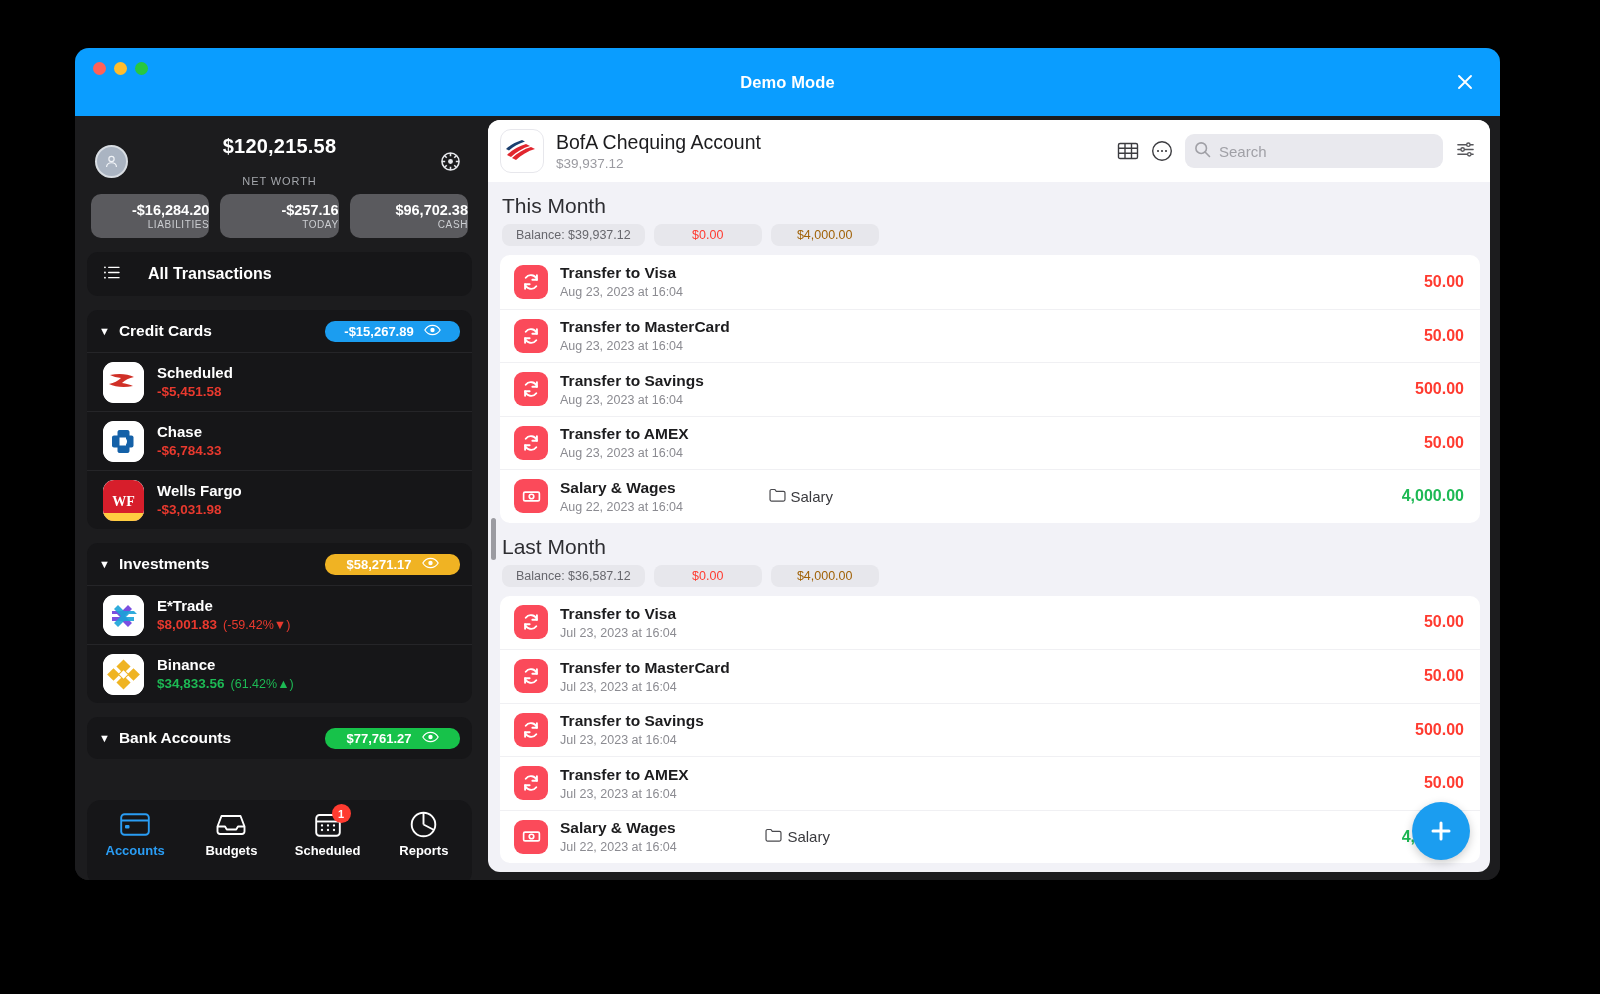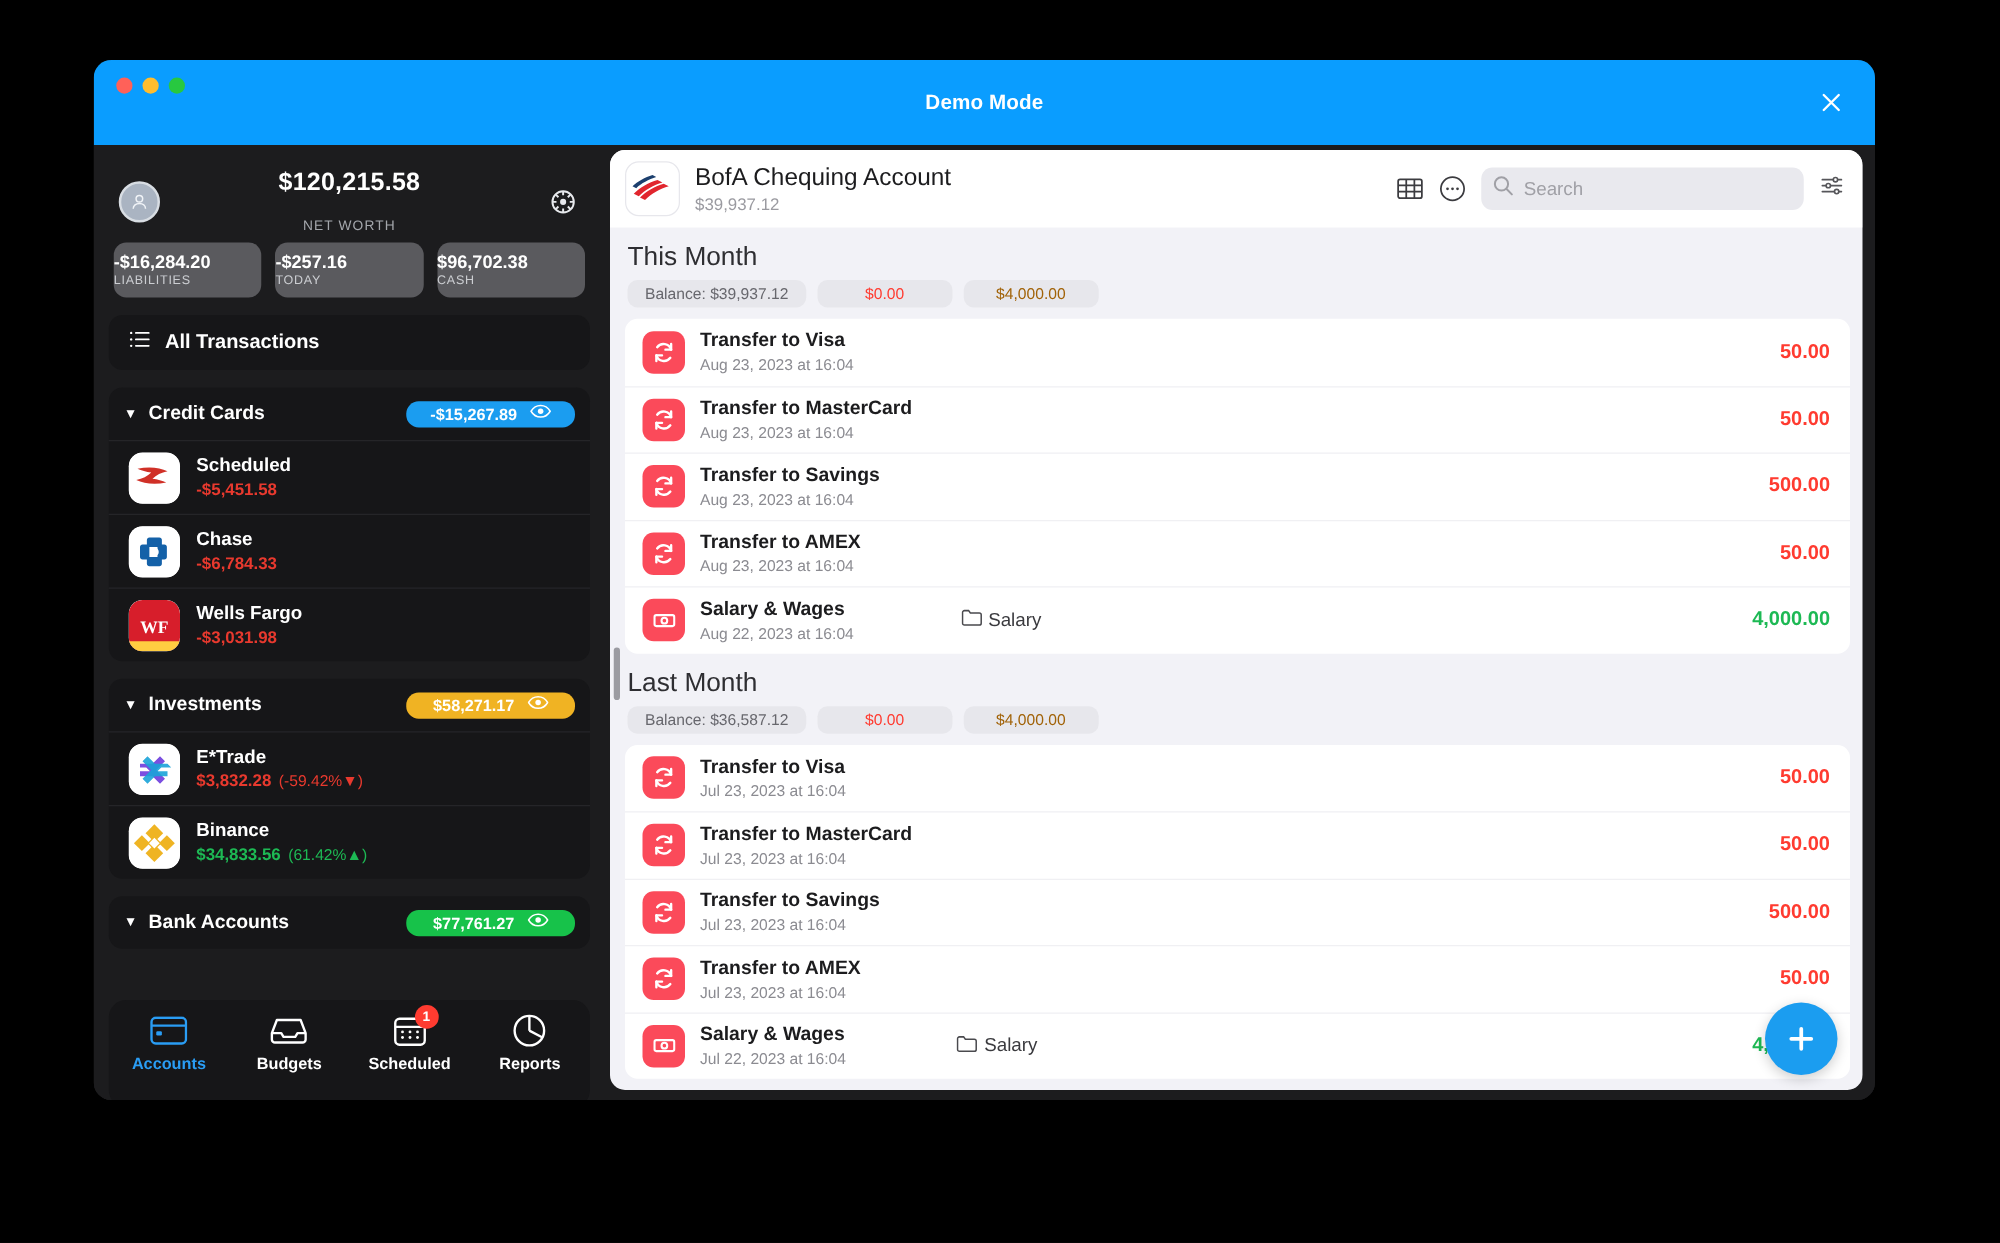--- a/index.html
+++ b/index.html
@@ -101,36 +101,36 @@
     display: flex; gap: 11px;
     margin-top: 6px;
     padding: 0 4px;
   }
   .stat {
     flex: 1;
     background: #5a5a5e;
     border-radius: 10px;
     height: 44px;
     display: flex; flex-direction: column;
-    align-items: flex-start; justify-content: center;
+    align-items: flex-end; justify-content: center;
     cursor: pointer;
   }
   .stat-val { color: #fff; font-size: 14.5px; font-weight: bold; }
   .stat-lbl { color: #ccced2; font-size: 10px; letter-spacing: .6px; margin-top: 1px; }
 
   .card {
     background: #161618;
     border-radius: 11px;
     margin-top: 14px;
   }
   .all-tx {
     height: 44px;
     display: flex; align-items: center;
     padding: 0 16px;
-    gap: 12px;
+    gap: 28px;
     cursor: pointer;
   }
   .all-tx-label { color: #fff; font-size: 16px; font-weight: bold; }
 
   .group-head {
     height: 42px;
     display: flex; align-items: center;
     padding: 0 12px;
     gap: 9px;
     cursor: pointer;
@@ -482,21 +482,21 @@
             <div class="acct-logo">
               <svg width="41" height="41" viewBox="0 0 41 41">
                 <rect width="41" height="41" rx="11" fill="#fff"></rect>
                 <path d="M9 16h10l6-6 4 4-7 7 7 7-4 4-6-6H9v-4h8l-3-3H9z" fill="#7b4fe0"></path>
                 <path d="M31 16H21l-6-6-4 4 7 7-7 7 4 4 6-6h10v-4h-8l3-3h8z" fill="#1aa3d8" opacity=".9"></path>
               </svg>
             </div>
             <div>
               <div class="acct-name">E*Trade</div>
               <div class="acct-sub" style="color:#e8392e">
-                <span>$3,832.28</span><span class="acct-chg">(-59.42%▼)</span>
+                <span>$8,001.83</span><span class="acct-chg">(-59.42%▼)</span>
               </div>
             </div>
           </div>
 
           <div class="acct">
             <div class="acct-logo">
               <svg width="41" height="41" viewBox="0 0 41 41">
                 <rect width="41" height="41" rx="11" fill="#fff"></rect>
                 <g fill="#efb423">
                   <rect x="15.5" y="7.5" width="10" height="10" transform="rotate(45 20.5 12.5)"></rect>

